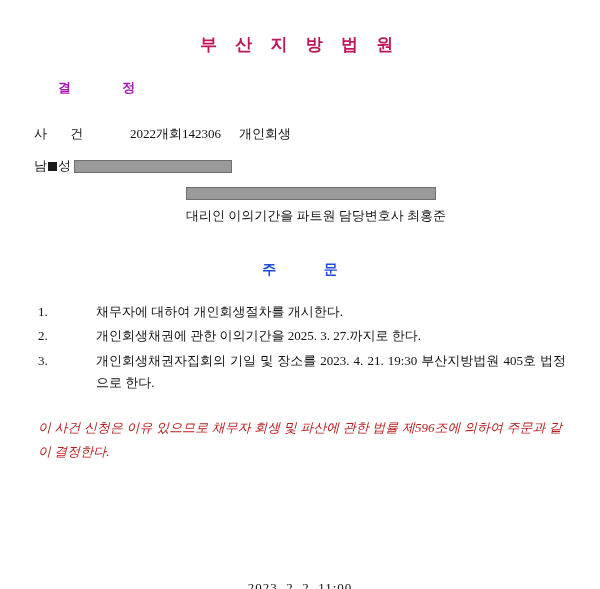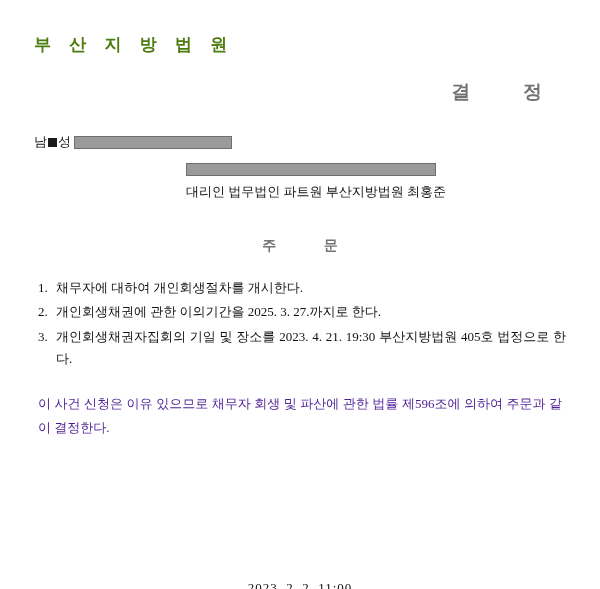--- a/index.html
+++ b/index.html
@@ -16,35 +16,35 @@
     position: relative;
   }
   .page {
     position: relative;
     width: 600px;
     height: 589px;
     box-sizing: border-box;
     padding: 0 34px;
   }
   .court-title {
-    text-align: left;
+    text-align: center;
     font-size: 17px;
     font-weight: bold;
     letter-spacing: 7px;
     margin-top: 33px;
-    color: #4d7c0f;
+    color: #be185d;
   }
   .doc-type {
-    text-align: right;
-    font-size: 19px;
+    text-align: left;
+    font-size: 13px;
     font-weight: bold;
     letter-spacing: 24px;
     margin-top: 23px;
     padding-left: 24px;
-    color: #737373;
+    color: #a21caf;
   }
   .field-block {
     margin-top: 28px;
   }
   .field-row {
     display: flex;
     align-items: center;
     font-size: 13px;
     margin-bottom: 14px;
     min-height: 17px;
@@ -96,21 +96,21 @@
     padding-left: 152px;
     margin-top: 2px;
     color: #111;
   }
   .section-head {
     text-align: center;
     font-size: 14px;
     font-weight: bold;
     letter-spacing: 22px;
     padding-left: 22px;
-    color: #737373;
+    color: #1d4ed8;
   }
   .sec-main {
     margin-top: 36px;
   }
   .sec-reason {
     margin-top: 36px;
   }
   .ordered-list {
     margin: 22px 0 0 0;
     padding: 0;
@@ -124,28 +124,30 @@
     margin-bottom: 2px;
   }
   .li-num {
     flex: 0 0 22px;
     padding-left: 4px;
     box-sizing: border-box;
   }
   .li-text {
     flex: 1 1 auto;
     text-align: justify;
+    margin-left: 40px;
   }
   .reason-body {
     font-size: 13px;
     line-height: 1.8;
     margin-top: 22px;
     padding: 0 4px;
     text-align: justify;
-    color: #4c1d95;
+    color: #b91c1c;
+    font-style: italic;
   }
   .date-line {
     position: absolute;
     left: 0;
     right: 0;
     bottom: 26px;
     text-align: center;
     font-size: 13px;
     letter-spacing: 1px;
     color: #111;
@@ -155,35 +157,42 @@
 <body>
 
 <div class="page">
 
   <div class="court-title">부 산 지 방 법 원</div>
 
   <div class="doc-type">결        정</div>
 
   <div class="field-block">
 
+    <div class="field-row">
+      <div class="field-label">사        건</div>
+      <div class="field-value">
+        <span class="case-no">2022개회142306</span>
+        <span>개인회생</span>
+      </div>
+    </div>
 
     <div class="field-row">
       <div class="field-value">
         <span>남</span>
         <span class="redact-sq"></span>
         <span>성</span>
         <span class="redact-bar bar-name"></span>
       </div>
     </div>
 
     <div class="addr-row">
       <span class="redact-bar bar-addr"></span>
     </div>
 
-    <div class="rep-row">대리인 법무법인 파트원 부산지방법원 최홍준</div>
+    <div class="rep-row">대리인 이의기간을 파트원 담당변호사 최홍준</div>
 
   </div>
 
   <div class="section-head sec-main">주        문</div>
 
   <ul class="ordered-list">
     <li>
       <span class="li-num">1.</span>
       <span class="li-text">채무자에 대하여 개인회생절차를 개시한다.</span>
     </li>

